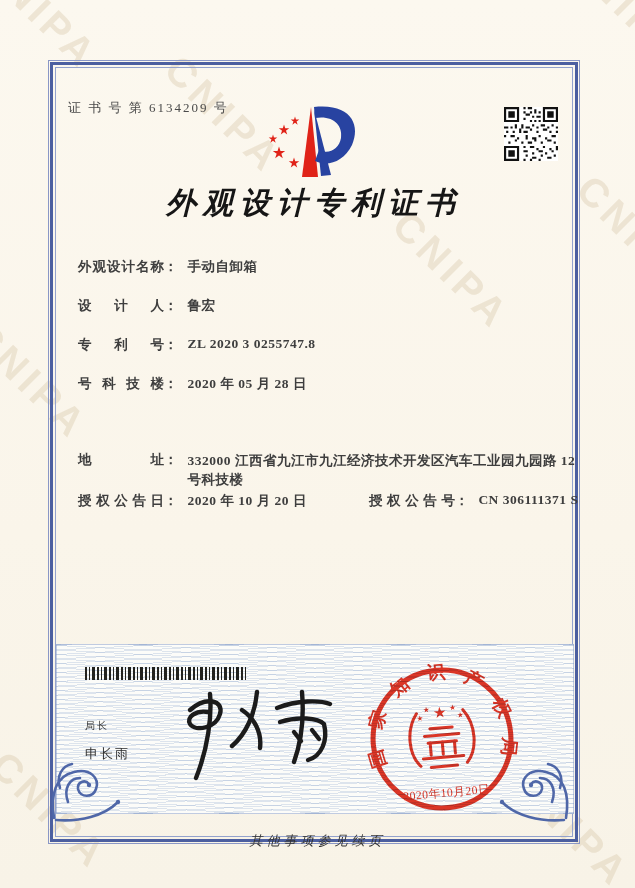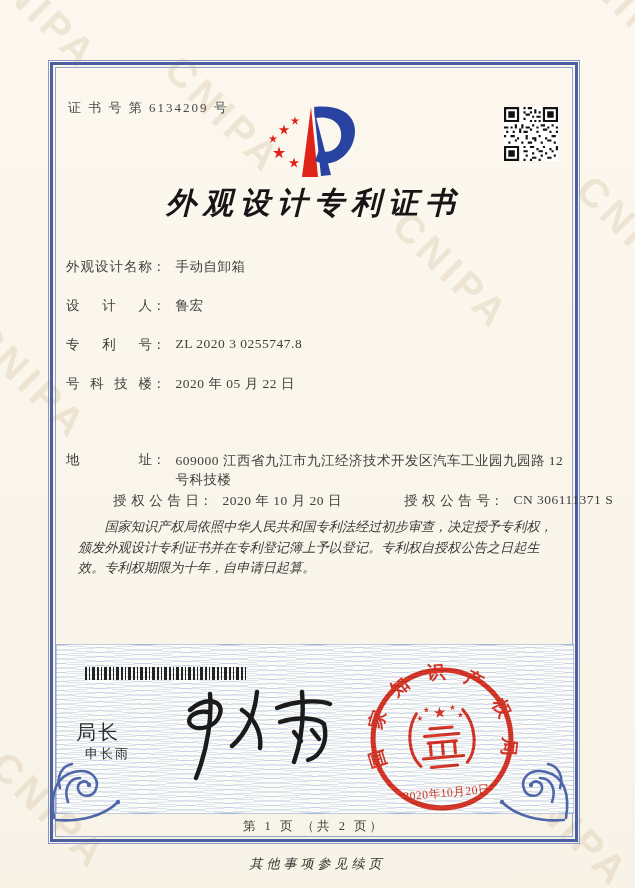--- a/index.html
+++ b/index.html
@@ -10,21 +10,21 @@
   .wm{position:absolute;transform:rotate(45deg);font-weight:bold;font-size:40px;letter-spacing:5px;
       color:rgba(210,190,158,.33);white-space:nowrap;pointer-events:none;font-family:"Liberation Sans",sans-serif;}
   
   .frame{position:absolute;left:50px;top:62px;width:528px;height:780px;border:3px solid #4c5fa0;
          outline:1px solid #8a97c6;outline-offset:1px;box-sizing:border-box;}
   .frame-inner{position:absolute;inset:2px;border:1px solid #93a2cd;}
   .cert-no{position:absolute;left:68px;top:99px;font-size:13px;letter-spacing:2px;color:#4a4a4a;}
   .title{position:absolute;left:50px;top:183px;width:528px;text-align:center;font-size:30px;font-weight:700;
          letter-spacing:7px;color:#161616;font-style:italic;}
   
-  .frow{position:absolute;left:66px;font-size:13.5px;color:#3e3e3e;white-space:nowrap;}
+  .frow{position:absolute;left:78px;font-size:13.5px;color:#3e3e3e;white-space:nowrap;font-weight:bold;}
   .flabel{display:inline-block;width:86px;text-align:justify;text-align-last:justify;vertical-align:top;}
   .fcolon{display:inline-block;margin-right:10px;vertical-align:top;}
   .fvalue{display:inline-block;vertical-align:top;letter-spacing:.5px;}
   .fvalue.wrap{white-space:normal;width:398px;line-height:19px;}
   .pairgap{display:inline-block;width:62px;}
   
   .paras{position:absolute;left:78px;top:517px;width:484px;font-size:13.2px;line-height:20.5px;
          font-style:italic;color:#3a3a3a;}
   .paras p{margin:0;text-indent:2em;}
   
@@ -33,29 +33,29 @@
         background:
           repeating-linear-gradient(177deg, rgba(148,172,208,.30) 0 1px, transparent 1px 4.5px),
           repeating-linear-gradient(183deg, rgba(148,172,208,.30) 0 1px, transparent 1px 4.5px),
           #fcfcf9;}
   .flourish{position:absolute;width:96px;height:96px;}
   .flourish.bl{left:46px;top:730px;}
   .flourish.br{left:478px;top:730px;transform:scaleX(-1);}
   .barcode{position:absolute;left:85px;top:667px;width:163px;height:13px;
            background:repeating-linear-gradient(90deg,#23231f 0 2px,transparent 2px 4px,#23231f 4px 5px,
            transparent 5px 7px,#23231f 7px 10px,transparent 10px 12px);}
-  .sig-title{position:absolute;left:76px;top:719px;font-size:20px;letter-spacing:2px;color:#2e2e2e;
+  .sig-title{position:absolute;left:85px;top:719px;font-size:10px;letter-spacing:2px;color:#2e2e2e;
              font-family:"Liberation Sans","DejaVu Sans",sans-serif;}
   .sig-name{position:absolute;left:85px;top:745px;font-size:13px;letter-spacing:2px;color:#2e2e2e;
             font-family:Liberation Sans, sans-serif;}
   .signature{position:absolute;left:162px;top:682px;}
   .seal{position:absolute;left:366px;top:663px;transform:rotate(-5deg);mix-blend-mode:multiply;opacity:.95;}
   .page-num{position:absolute;left:50px;top:818px;width:528px;text-align:center;font-size:12.5px;
             letter-spacing:3px;color:#3c3c3c;}
-  .cont-note{position:absolute;left:0;top:855px;width:635px;text-align:center;font-size:13px;
+  .cont-note{position:absolute;left:0;top:832px;width:635px;text-align:center;font-size:13px;
              letter-spacing:4px;color:#333;font-style:italic;}
   .logo{position:absolute;left:253px;top:103px;}
   .qr{position:absolute;left:504px;top:107px;}
 </style>
 </head>
 <body>
 
 <div class="page">
 
   <div class="wm" style="left:-34px;top:-12px;">CNIPA</div>
@@ -102,31 +102,30 @@
   <div class="frow" style="top:258px;">
     <span class="flabel">外观设计名称</span><span class="fcolon">：</span><span class="fvalue">手动自卸箱</span>
   </div>
   <div class="frow" style="top:297px;">
     <span class="flabel">设计人</span><span class="fcolon">：</span><span class="fvalue">鲁宏</span>
   </div>
   <div class="frow" style="top:336px;">
     <span class="flabel">专利号</span><span class="fcolon">：</span><span class="fvalue">ZL 2020 3 0255747.8</span>
   </div>
   <div class="frow" style="top:375px;">
-    <span class="flabel">号科技楼</span><span class="fcolon">：</span><span class="fvalue">2020 年 05 月 22 日</span>
+    <span class="flabel">号科技楼</span><span class="fcolon">：</span><span class="fvalue">2020 年 05 月 28 日</span>
   </div>
   <div class="frow" style="top:451px;">
-    <span class="flabel">地址</span><span class="fcolon">：</span><span class="fvalue wrap">609000 江西省九江市九江经济技术开发区汽车工业园九园路 12 号科技楼</span>
+    <span class="flabel">地址</span><span class="fcolon">：</span><span class="fvalue wrap">332000 江西省九江市九江经济技术开发区汽车工业园九园路 12 号科技楼</span>
   </div>
-  <div class="frow" style="top:492px;margin-left:47px;">
+  <div class="frow" style="top:492px;">
     <span class="flabel">授权公告日</span><span class="fcolon">：</span><span class="fvalue">2020 年 10 月 20 日</span><span class="pairgap"></span><span class="flabel">授权公告号</span><span class="fcolon">：</span><span class="fvalue">CN 306111371 S</span>
   </div>
 
   <div class="paras">
-    <p>国家知识产权局依照中华人民共和国专利法经过初步审查，决定授予专利权，颁发外观设计专利证书并在专利登记簿上予以登记。专利权自授权公告之日起生效。专利权期限为十年，自申请日起算。</p>
   </div>
 
   <div class="band"></div>
   <svg class="flourish bl" viewBox="0 0 96 96">
     <g fill="none" stroke="#4f67a8" stroke-width="2.6" stroke-linecap="round">
       <path d="M8,88 C4,64 10,46 28,42 C44,38 54,48 50,59 C47,68 34,68 32,59 C31,52 39,49 43,54"></path>
       <path d="M10,90 C34,92 58,86 72,72"></path>
       <path d="M22,72 C17,58 24,48 34,48"></path>
       <path d="M14,58 C10,46 16,36 26,34"></path>
       <circle cx="43" cy="55" r="2.2" fill="#4f67a8" stroke="none"></circle>
@@ -183,16 +182,15 @@
         <path d="M63,78 v12 M75,78 v12 M87,78 v12"></path>
         <path d="M55,93 h40"></path>
         <path d="M52,100 C41,88 40,64 52,48"></path>
         <path d="M98,100 C109,88 110,64 98,48"></path>
         <path d="M62,102 h26"></path>
       </g>
     </g>
     <text x="75" y="132" text-anchor="middle" font-size="11.5" letter-spacing="0.5" fill="#dd2b1c" font-family="Liberation Serif,serif">2020年10月20日</text>
   </svg>
 
-  <div class="page-num">第 1 页 （共 2 页）</div>
   <div class="cont-note">其他事项参见续页</div>
 
 </div>
 
 </body></html>

